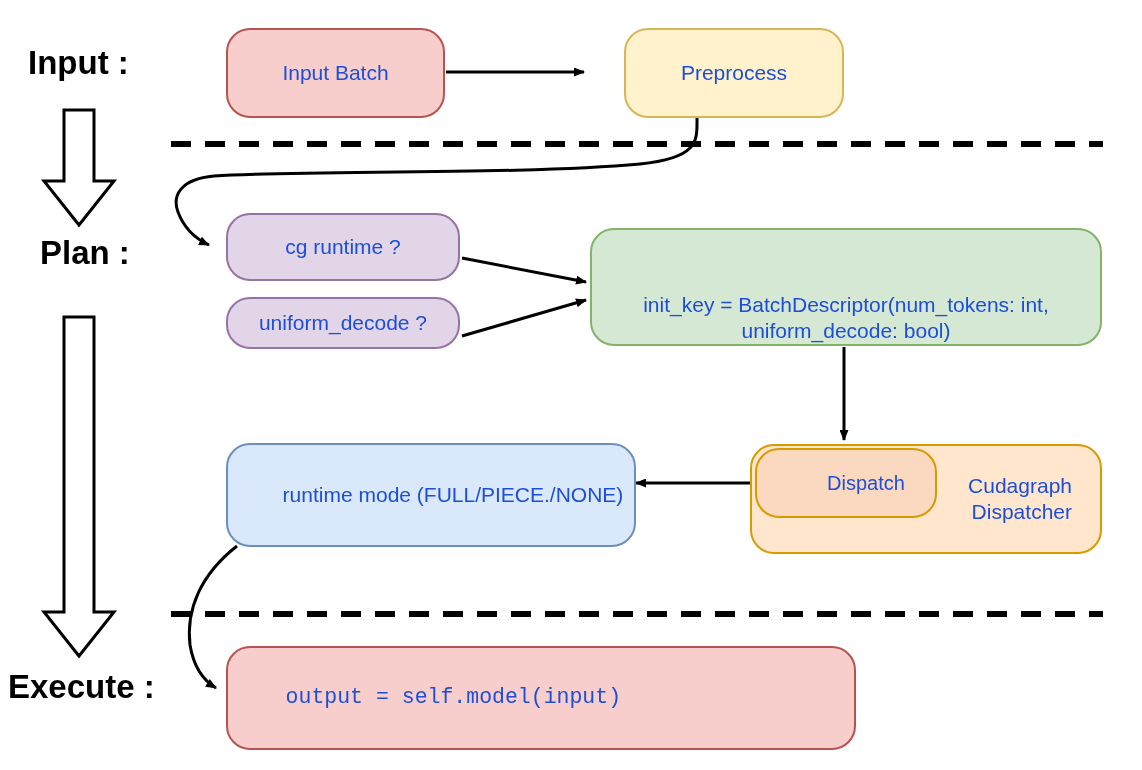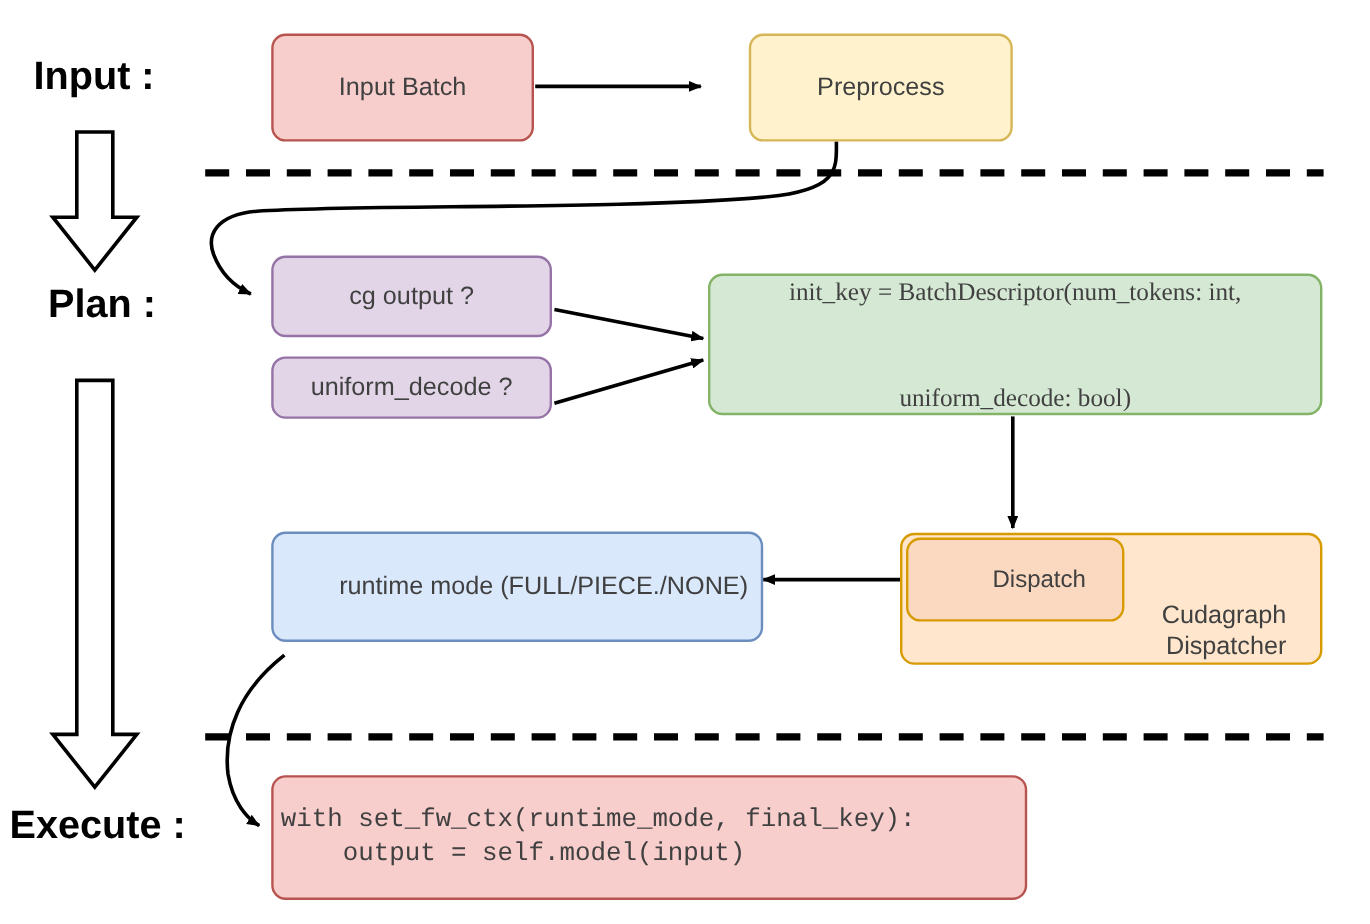--- a/index.html
+++ b/index.html
@@ -25,26 +25,26 @@
     height: 770px;
     pointer-events: none;
   }
   .node {
     position: absolute;
     box-sizing: border-box;
     display: flex;
     align-items: center;
     justify-content: center;
     text-align: center;
-    border-radius: 12px;
+    border-radius: 24px;
     border-width: 2px;
     border-style: solid;
     font-size: 21px;
     line-height: 1.25;
-    color: #404040;
+    color: #1d4ed8;
     white-space: pre;
   }
   .stage-label {
     position: absolute;
     font-weight: bold;
     font-size: 33px;
     color: #000000;
     white-space: pre;
   }
   .node.code {
@@ -105,48 +105,47 @@
 
   <div class="node pink" style="left:226px; top:28px; width:219px; height:90px;">
     <span>Input Batch</span>
   </div>
 
   <div class="node yellow" style="left:588px; top:28px; width:220px; height:90px;margin-left:36px;">
     <span>Preprocess</span>
   </div>
 
   <div class="node purple" style="left:226px; top:213px; width:234px; height:68px;">
-    <span>cg output ?</span>
+    <span>cg runtime ?</span>
   </div>
 
   <div class="node purple" style="left:226px; top:297px; width:234px; height:52px;">
     <span>uniform_decode ?</span>
   </div>
 
   <div class="node green" style="left:590px; top:228px; width:512px; height:118px;
-              flex-direction:column; justify-content:space-between;font-family:Liberation Serif, serif;">
+              flex-direction:column; justify-content:flex-end;">
     <span>init_key = BatchDescriptor(num_tokens: int,</span>
     <span>uniform_decode: bool)</span>
   </div>
 
-  <div class="node blue" style="left:226px; top:443px; width:410px; height:92px;
+  <div class="node blue" style="left:226px; top:443px; width:410px; height:104px;
               flex-direction:column; justify-content:center;padding-left:44px;">
     <span>runtime mode (FULL/PIECE./NONE)</span>
   </div>
 
   <div class="node orange-outer" style="left:750px; top:444px; width:352px; height:110px;
-              flex-direction:column; align-items:flex-end;">
+              flex-direction:column; justify-content:center; align-items:flex-end;">
     <span>Cudagraph</span>
     <span>Dispatcher</span>
   </div>
 
   <div class="node orange-inner" style="left:755px; top:448px; width:182px; height:70px;
               font-size:20px;padding-left:40px;">
     <span>Dispatch</span>
   </div>
 
   <div class="node pink code" style="left:226px; top:646px; width:630px; height:104px;
               flex-direction:column; align-items:flex-start; justify-content:center;">
-    <span>with set_fw_ctx(runtime_mode, final_key):</span>
     <span>    output = self.model(input)</span>
   </div>
 
 </div>
 
 </body></html>

